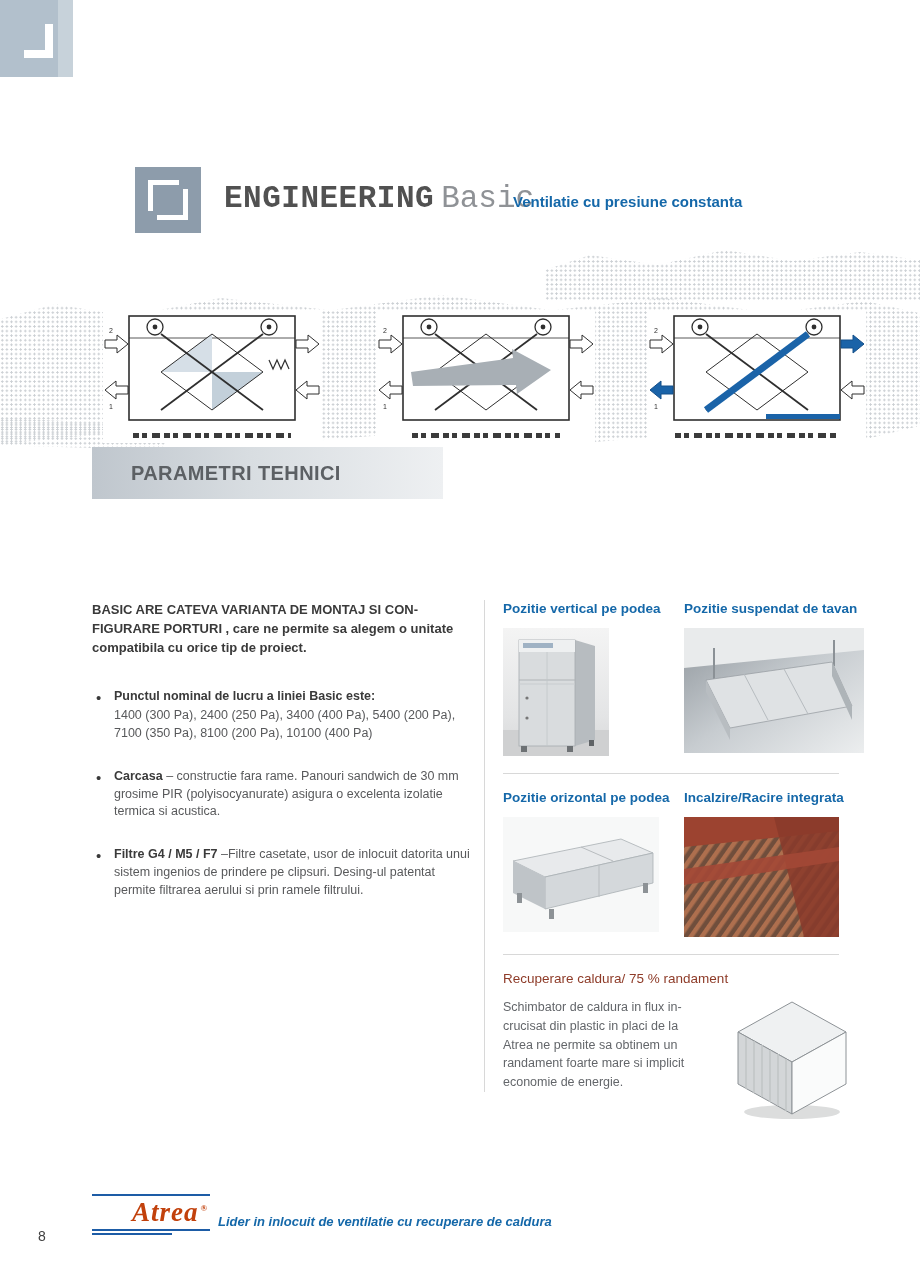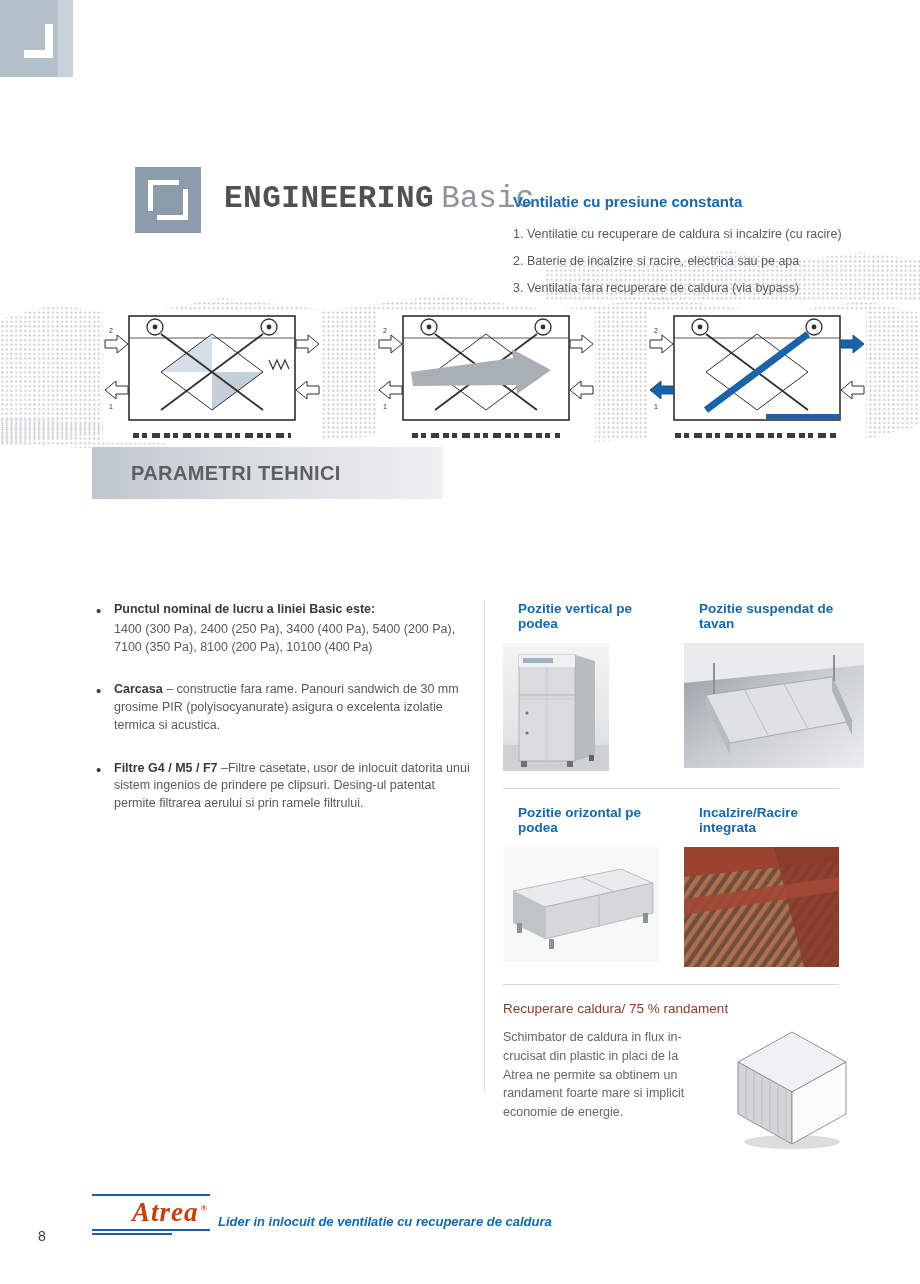--- a/index.html
+++ b/index.html
@@ -59,21 +59,21 @@
   .b-lead{font-weight:bold;color:#3a3a3a;}
   .stacked .b-lead{display:block;margin-bottom:2px;}
 
   .v-divider{position:absolute;left:484px;top:600px;width:1px;height:492px;background:#d8d8d8;}
 
   
   .right-col{position:absolute;left:503px;top:601px;width:362px;}
   .g-row{display:flex;}
   .g-col1{flex:0 0 181px;width:181px;}
   .g-col2{flex:0 0 180px;width:180px;}
-  .g-head{margin:0 15px 12px;font-size:13.5px;font-weight:bold;color:#1568a9;}
+  .g-head{margin:0 0 12px;font-size:13.5px;font-weight:bold;color:#1568a9;}
   .imgs svg{display:block;}
   .h-divider{height:1px;width:336px;background:#d8d8d8;margin:17px 0 16px;}
   .recovery-head{margin:16px 0 12px;font-size:13.5px;font-weight:normal;color:#8e3b28;}
   .recovery-row{display:flex;}
   .recovery-text{margin:0;width:208px;font-size:12.5px;color:#63666a;line-height:1.5;}
   .cube-wrap{margin-left:22px;}
 
   
   .atrea-logo{position:absolute;left:92px;top:1194px;width:118px;}
   .l-line{height:2px;background:#1d5ca6;margin-bottom:2px;}
@@ -101,25 +101,20 @@
   <div class="icon-box">
     <span class="br tl"></span>
     <span class="br brc"></span>
   </div>
   <div class="title">
     <span class="t-main">ENGINEERING</span><span class="t-accent">Basic</span>
   </div>
 
   <div class="header-right">
     <h2>Ventilatie cu presiune constanta</h2>
-    <ul class="mode-list">
-      <li>1. Ventilatie cu recuperare de caldura si incalzire (cu racire)</li>
-      <li>2. Baterie de incalzire si racire, electrica sau pe apa</li>
-      <li>3. Ventilatia fara recuperare de caldura (via bypass)</li>
-    </ul>
   </div>
 
   <div class="diagram d1">
     <svg viewBox="0 0 218 120" width="218" height="120">
       <rect x="26" y="6" width="166" height="104" fill="#ffffff" stroke="#2f2f2f" stroke-width="1.6"></rect>
       <line x1="26" y1="28" x2="192" y2="28" stroke="#2f2f2f" stroke-width="0.8"></line>
       <circle cx="52" cy="17" r="8" fill="none" stroke="#2f2f2f" stroke-width="1.3"></circle>
       <circle cx="52" cy="17" r="2.4" fill="#2f2f2f"></circle>
       <circle cx="166" cy="17" r="8" fill="none" stroke="#2f2f2f" stroke-width="1.3"></circle>
       <circle cx="166" cy="17" r="2.4" fill="#2f2f2f"></circle>
@@ -182,20 +177,21 @@
       <text x="6" y="99" font-size="7" fill="#2f2f2f">1</text>
     </svg>
     <div class="caption-clip"></div>
   </div>
 
   <div class="banner">
     <span>PARAMETRI TEHNICI</span>
   </div>
 
   <div class="left-col">
+    <p class="intro"><span class="i-lead">BASIC ARE CATEVA VARIANTA DE MONTAJ SI CON-FIGURARE PORTURI , </span><span class="i-rest">care ne permite sa alegem o unitate compatibila cu orice tip de proiect.</span></p>
     <ul class="bullets">
       <li class="b stacked">
         <span class="b-lead">Punctul nominal de lucru a liniei Basic este:</span><span class="b-text">1400 (300 Pa), 2400 (250 Pa), 3400 (400 Pa), 5400 (200 Pa), 7100 (350 Pa), 8100 (200 Pa), 10100 (400 Pa)</span>
       </li>
       <li class="b">
         <span class="b-lead">Carcasa</span><span class="b-text"> – constructie fara rame. Panouri sandwich de 30 mm grosime PIR (polyisocyanurate)  asigura o excelenta izolatie termica si acustica.</span>
       </li>
       <li class="b">
         <span class="b-lead">Filtre G4 / M5 / F7</span><span class="b-text"> –Filtre casetate, usor de inlocuit datorita unui sistem ingenios de prindere pe clipsuri. Desing-ul patentat permite filtrarea aerului si prin ramele filtrului.</span>
       </li>

